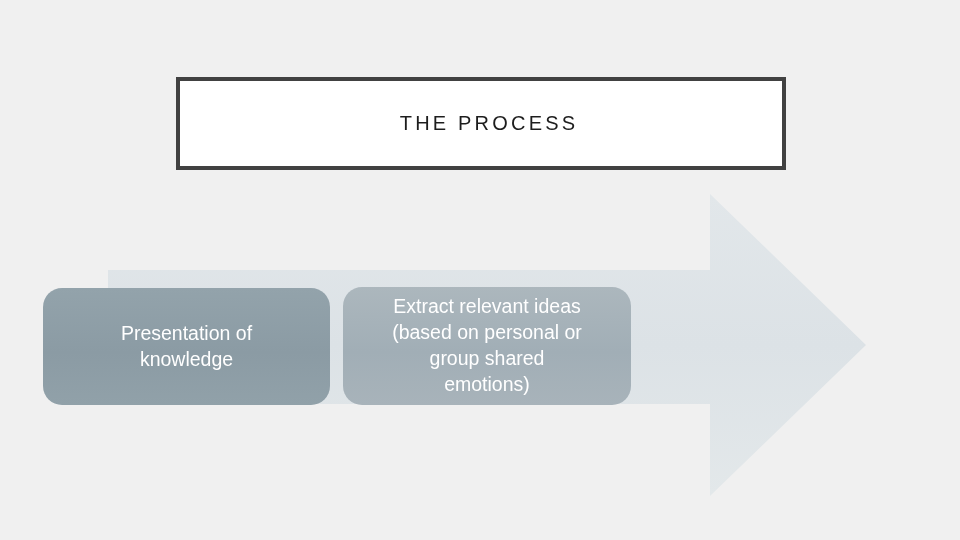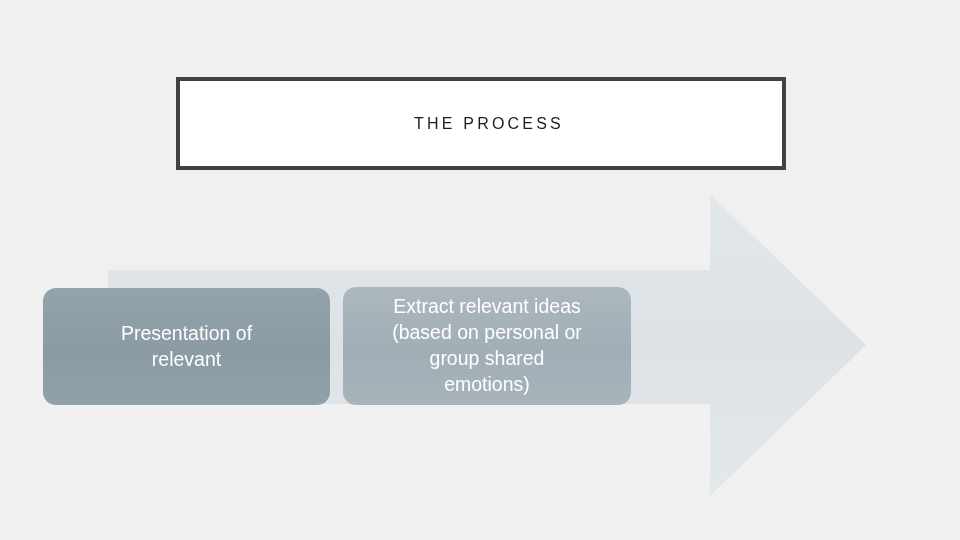--- a/index.html
+++ b/index.html
@@ -28,21 +28,21 @@
     width: 610px;
     height: 93px;
     background: #ffffff;
     border: 4px solid #414141;
     box-sizing: border-box;
     display: flex;
     align-items: center;
     justify-content: center;
   }
   #title-text {
-    font-size: 16px;
+    font-size: 20px;
     letter-spacing: 3.2px;
     color: #1d1d1d;
     font-weight: 400;
     white-space: nowrap;
     text-align: center;
     transform: translateX(8px);
   }
 
   
   #arrow-shape {
@@ -50,21 +50,21 @@
     left: 0;
     top: 0;
     width: 960px;
     height: 540px;
     pointer-events: none;
   }
 
   
   .process-box {
     position: absolute;
-    border-radius: 13px;
+    border-radius: 19px;
     display: flex;
     align-items: center;
     justify-content: center;
     text-align: center;
     color: #ffffff;
     box-sizing: border-box;
     padding: 4px 10px;
   }
   .process-box .box-label {
     font-size: 19.5px;
@@ -111,21 +111,21 @@
     </defs>
     <polygon points="108,270 710,270 710,194 866,345 710,496 710,404 108,404" fill="url(#arrowGrad)"></polygon>
   </svg>
 
   <div id="title-box">
     <div id="title-text">THE PROCESS</div>
   </div>
 
   <div class="process-box" id="box-1">
     <span class="box-label">Presentation of
-relevant</span>
+knowledge</span>
   </div>
 
   <div class="process-box" id="box-2">
     <span class="box-label">Extract relevant ideas
 (based on personal or
 group shared
 emotions)</span>
   </div>
 
 

